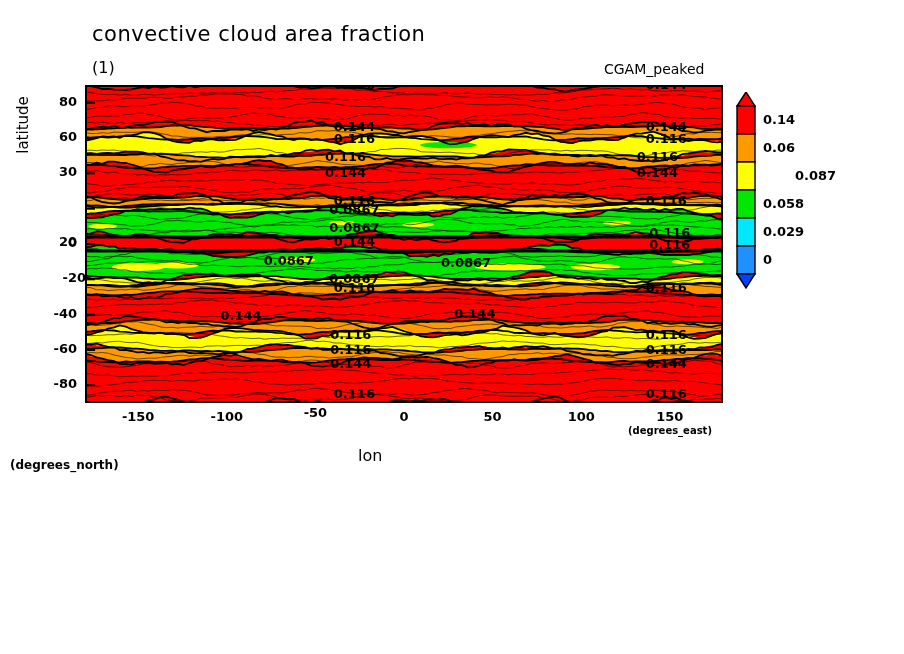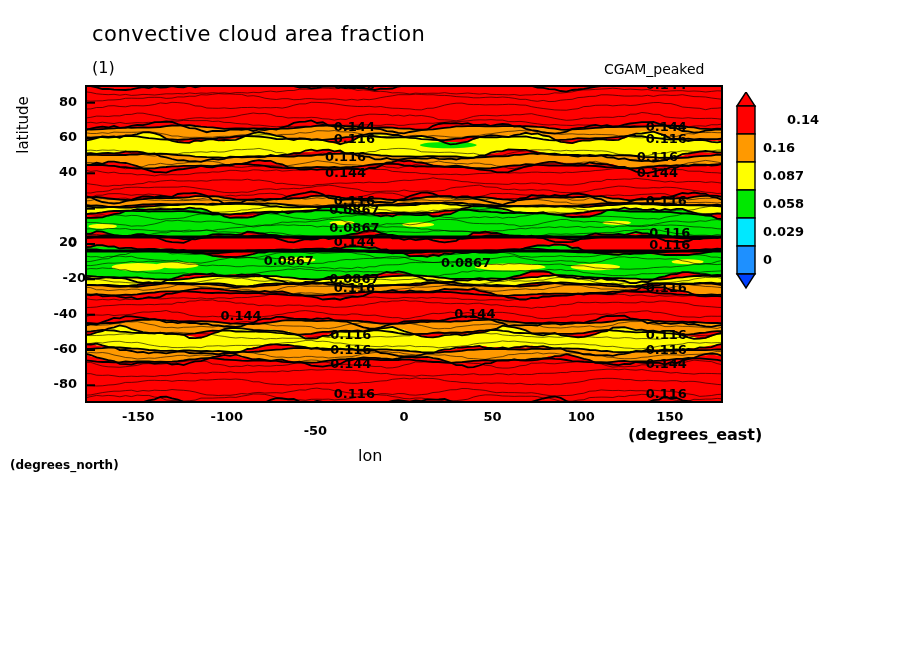--- a/index.html
+++ b/index.html
@@ -8,21 +8,21 @@
   .abs{position:absolute;}
   #title{left:92px;top:22px;font-size:21px;letter-spacing:0.5px;}
   #subtitle{left:92px;top:58px;font-size:16px;}
   #model{left:604px;top:61px;font-size:14px;}
   #plotwrap{left:85px;top:85px;width:638px;height:318px;}
   #plotsvg{display:block;width:638px;height:318px;}
   #ylab{left:14px;top:185px;width:120px;transform:rotate(-90deg);
         transform-origin:left top;font-size:15px;text-align:center;}
   #xlab{left:358px;top:446px;font-size:16px;}
   #unit-north{left:10px;top:418px;font-size:12px;font-weight:bold;margin-top:40px;}
-  #unit-east{left:628px;top:425px;font-size:16px;font-weight:bold;}
+  #unit-east{left:628px;top:425px;font-size:10px;font-weight:bold;}
   .ytick{position:absolute;right:0;font-size:13px;font-weight:bold;
          text-align:right;width:60px;}
   .xtick{position:absolute;font-size:13px;font-weight:bold;
          text-align:center;width:60px;}
   #cbar{left:733px;top:92px;width:160px;height:200px;}
   .cblabel{position:absolute;left:30px;font-size:13px;font-weight:bold;}
 </style>
 </head>
 <body>
 
@@ -188,50 +188,50 @@
 </div>
 
 <div class="abs" id="ylab">latitude</div>
 <div class="abs" id="xlab">lon</div>
 <div class="abs" id="unit-north">(degrees_north)</div>
 <div class="abs" id="unit-east">(degrees_east)</div>
 
 <div class="abs" id="yticks" style="left:0;top:0;width:78px;height:654px;">
     <div class="ytick" style="top: 93.6667px; right: 826px; left: 19px; width: 58px;">80</div>
     <div class="ytick" style="top: 129px; right: 826px; left: 19px; width: 58px;">60</div>
-    <div class="ytick" style="top: 164.333px; right: 826px; left: 19px; width: 58px;">40</div>
+    <div class="ytick" style="top: 164.333px; right: 826px; left: 19px; width: 58px;">30</div>
     <div class="ytick" style="top: 199.667px; right: 826px; left: 19px; width: 58px; margin-top: 34px;">20</div>
     <div class="ytick" style="top: 235px; right: 826px; left: 19px; width: 58px;">0</div>
     <div class="ytick" style="top: 270.333px; right: 826px; left: 28px; width: 58px;">-20</div>
     <div class="ytick" style="top: 305.667px; right: 826px; left: 19px; width: 58px;">-40</div>
     <div class="ytick" style="top: 341px; right: 826px; left: 19px; width: 58px;">-60</div>
     <div class="ytick" style="top: 376.333px; right: 826px; left: 19px; width: 58px;">-80</div>
   </div>
 <div class="abs" id="xticks" style="left:0;top:0;width:904px;height:654px;">
     <div class="xtick" style="left: 108.167px; top: 409px;">-150</div>
     <div class="xtick" style="left: 196.778px; top: 409px;">-100</div>
-    <div class="xtick" style="left: 285.389px; top: 423px;">-50</div>
+    <div class="xtick" style="left: 285.389px; top: 405px;">-50</div>
     <div class="xtick" style="left: 374px; top: 409px;">0</div>
     <div class="xtick" style="left: 462.611px; top: 409px;">50</div>
     <div class="xtick" style="left: 551.222px; top: 409px;">100</div>
     <div class="xtick" style="left: 639.833px; top: 409px;">150</div>
   </div>
 
 <div class="abs" id="cbar">
   <svg width="30" height="200" viewBox="0 0 30 200" id="cbsvg">
       <path d="M4,14 L13,0 L22,14 Z" fill="#ff0000" stroke="#000" stroke-width="1.4"></path>
       <rect x="4" y="14" width="18" height="28" fill="#ff0000" stroke="#000" stroke-width="1.4"></rect>
       <rect x="4" y="42" width="18" height="28" fill="#ff9900" stroke="#000" stroke-width="1.4"></rect>
       <rect x="4" y="70" width="18" height="28" fill="#ffff00" stroke="#000" stroke-width="1.4"></rect>
       <rect x="4" y="98" width="18" height="28" fill="#00e800" stroke="#000" stroke-width="1.4"></rect>
       <rect x="4" y="126" width="18" height="28" fill="#00e8ff" stroke="#000" stroke-width="1.4"></rect>
       <rect x="4" y="154" width="18" height="28" fill="#1e90ff" stroke="#000" stroke-width="1.4"></rect>
       <path d="M4,182 L13,196 L22,182 Z" fill="#0040ff" stroke="#000" stroke-width="1.4"></path>
     </svg>
   <div id="cblabels">
-      <div class="cblabel" style="top: 20px; margin-left: 24px;">0.14</div>
-      <div class="cblabel" style="top: 48px;">0.16</div>
-      <div class="cblabel" style="top: 76px;">0.087</div>
+      <div class="cblabel" style="top: 20px;">0.14</div>
+      <div class="cblabel" style="top: 48px;">0.06</div>
+      <div class="cblabel" style="top: 76px; margin-left: 32px;">0.087</div>
       <div class="cblabel" style="top: 104px;">0.058</div>
       <div class="cblabel" style="top: 132px;">0.029</div>
       <div class="cblabel" style="top: 160px;">0</div>
     </div>
 </div>
 
 </body></html>

